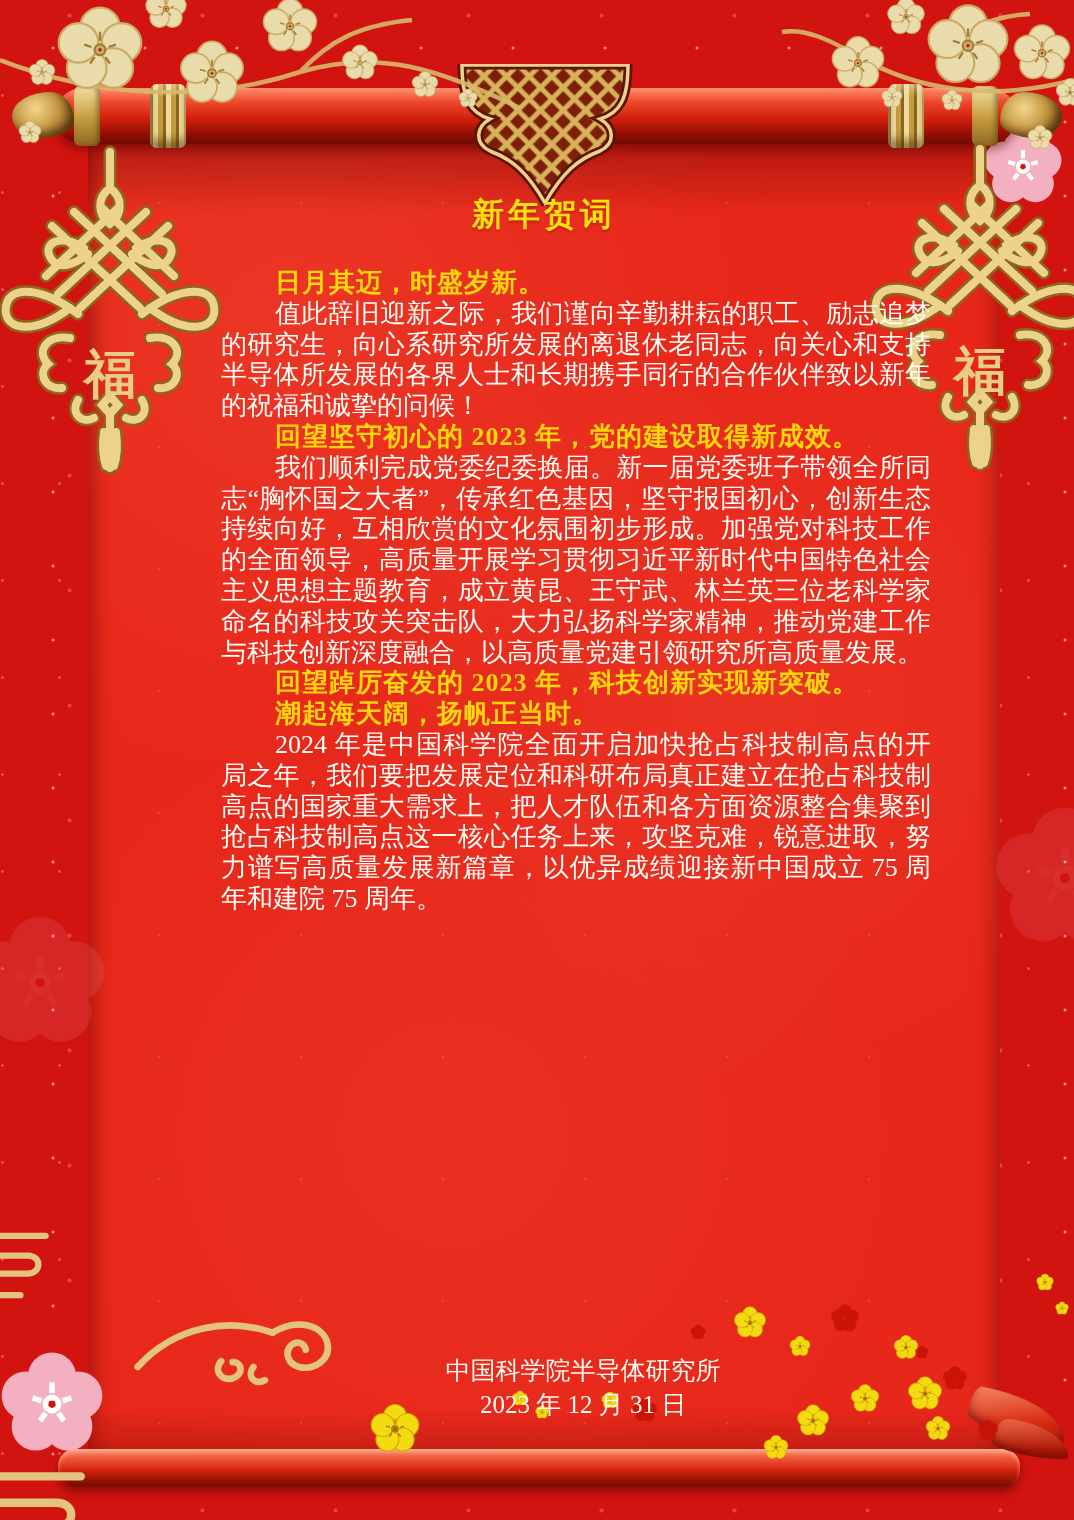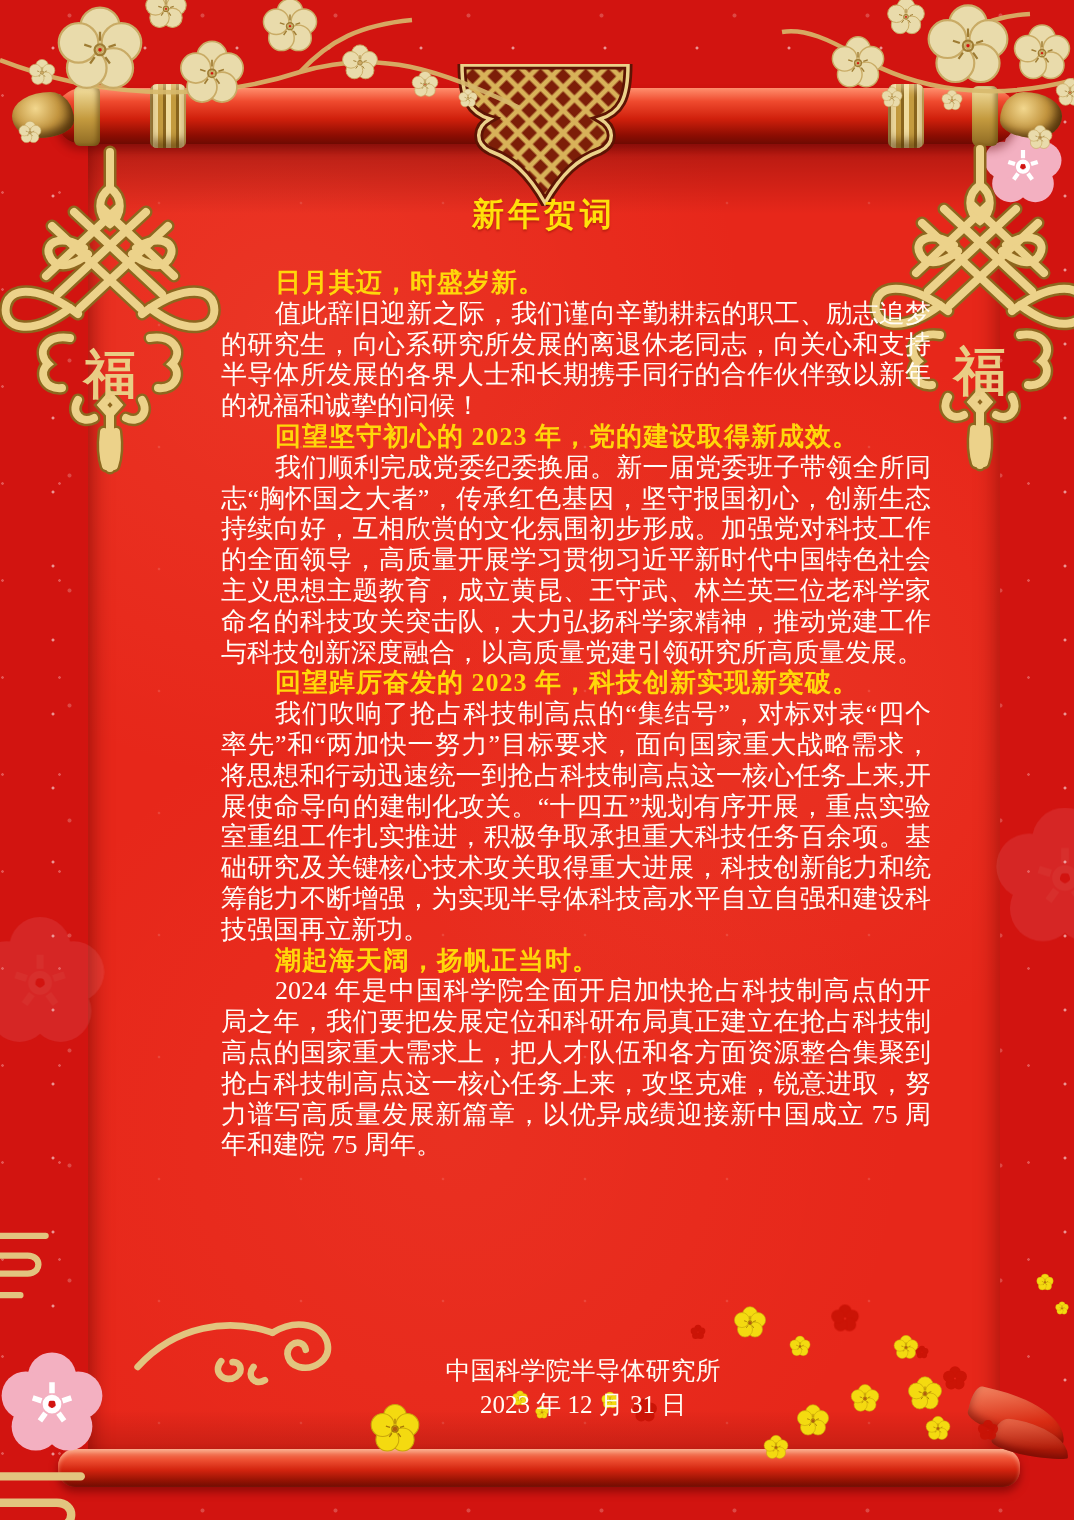--- a/index.html
+++ b/index.html
@@ -241,21 +241,20 @@
 </svg>
 
 <div id="title" class="abs">新年贺词</div>
 
 <div id="content" class="abs">
   <p class="sec h">日月其迈，时盛岁新。</p>
   <p class="sec">值此辞旧迎新之际，我们谨向辛勤耕耘的职工、励志追梦的研究生，向心系研究所发展的离退休老同志，向关心和支持半导体所发展的各界人士和长期携手同行的合作伙伴致以新年的祝福和诚挚的问候！</p>
   <p class="sec h">回望坚守初心的 2023 年，党的建设取得新成效。</p>
   <p class="sec">我们顺利完成党委纪委换届。新一届党委班子带领全所同志“胸怀国之大者”，传承红色基因，坚守报国初心，创新生态持续向好，互相欣赏的文化氛围初步形成。加强党对科技工作的全面领导，高质量开展学习贯彻习近平新时代中国特色社会主义思想主题教育，成立黄昆、王守武、林兰英三位老科学家命名的科技攻关突击队，大力弘扬科学家精神，推动党建工作与科技创新深度融合，以高质量党建引领研究所高质量发展。</p>
   <p class="sec h">回望踔厉奋发的 2023 年，科技创新实现新突破。</p>
-  <p class="sec">我们吹响了抢占科技制高点的“集结号”，对标对表“四个率先”和“两加快一努力”目标要求，面向国家重大战略需求，将思想和行动迅速统一到抢占科技制高点这一核心任务上来,开展使命导向的建制化攻关。“十四五”规划有序开展，重点实验室重组工作扎实推进，积极争取承担重大科技任务百余项。基础研究及关键核心技术攻关取得重大进展，科技创新能力和统筹能力不断增强，为实现半导体科技高水平自立自强和建设科技强国再立新功。</p>
   <p class="sec h">潮起海天阔，扬帆正当时。</p>
   <p class="sec">2024 年是中国科学院全面开启加快抢占科技制高点的开局之年，我们要把发展定位和科研布局真正建立在抢占科技制高点的国家重大需求上，把人才队伍和各方面资源整合集聚到抢占科技制高点这一核心任务上来，攻坚克难，锐意进取，努力谱写高质量发展新篇章，以优异成绩迎接新中国成立 75 周年和建院 75 周年。</p>
 </div>
 
 <div id="signature" class="abs">
   <div>中国科学院半导体研究所</div>
   <div>2023 年 12 月 31 日</div>
 </div>
 
 </body></html>

